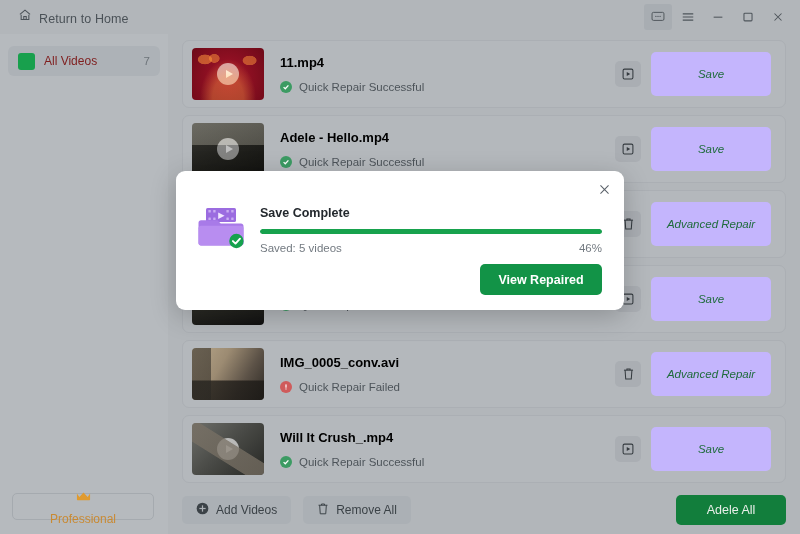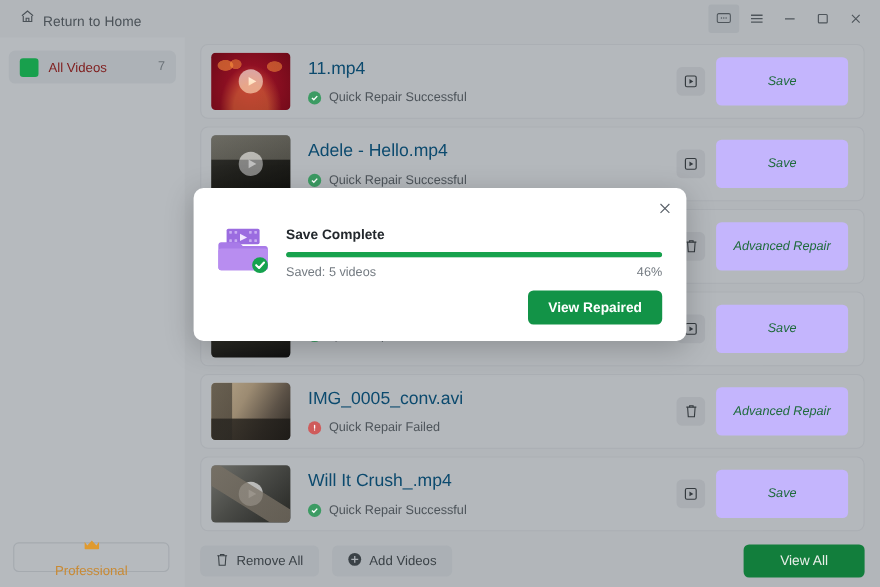--- a/index.html
+++ b/index.html
@@ -146,21 +146,21 @@
       linear-gradient(to bottom, transparent 0 62%, rgba(25,23,20,.75) 63% 100%);
   }
   .t-grey { background: linear-gradient(135deg,#6e6f6a 0%, #4b4c48 45%, #262724 100%); }
   .t-grey::after{
     content:""; position:absolute; inset:0;
     background: linear-gradient(32deg, transparent 0 34%, rgba(120,112,100,.75) 35% 58%, transparent 59%);
   }
 
   .row-info { flex: 1 1 auto; margin-left: 16px; min-width: 0; }
   .row-name {
-    font-size: 16px; color: #0c4a6e; font-weight: normal;
+    font-size: 13px; color: #000000; font-weight: bold;
     white-space: nowrap; overflow: hidden; text-overflow: ellipsis;
   }
   .row-status {
     margin-top: 11px;
     display: flex; align-items: center; gap: 7px;
     font-size: 11.5px; color: #4d545a; text-align: right;
   }
   .badge { width: 12px; height: 12px; border-radius: 50%; flex: 0 0 auto;
            display:flex; align-items:center; justify-content:center; }
   .badge.ok { background: #3c9b63; }
@@ -474,39 +474,39 @@
           <div class="act-btn">Save</div>
         </div>
       </div>
 
     </div>
   </div>
 
   <div class="bottombar">
     <div class="ghost-btn">
       <span>
+        <svg width="13" height="13" viewBox="0 0 14 14" fill="#3b4247">
+          <circle cx="7" cy="7" r="6.3"></circle>
+          <path d="M6.35 3.6h1.3v6.8h-1.3z" fill="#abb0b5"></path>
+          <path d="M3.6 6.35h6.8v1.3H3.6z" fill="#abb0b5"></path>
+        </svg>
+      </span>
+      <span>Add Videos</span>
+    </div>
+    <div class="ghost-btn">
+      <span>
         <svg width="12" height="14" viewBox="0 0 14 16" fill="none" stroke="#3b4247" stroke-width="1.15">
           <path d="M1.8 3.6h10.4"></path>
           <path d="M5.2 3.6V2.2h3.6v1.4"></path>
           <path d="M3.1 3.6 3.8 13.6h6.4l.7-10"></path>
         </svg>
       </span>
       <span>Remove All</span>
     </div>
-    <div class="ghost-btn">
-      <span>
-        <svg width="13" height="13" viewBox="0 0 14 14" fill="#3b4247">
-          <circle cx="7" cy="7" r="6.3"></circle>
-          <path d="M6.35 3.6h1.3v6.8h-1.3z" fill="#abb0b5"></path>
-          <path d="M3.6 6.35h6.8v1.3H3.6z" fill="#abb0b5"></path>
-        </svg>
-      </span>
-      <span>Add Videos</span>
-    </div>
-    <div class="save-all">View All</div>
+    <div class="save-all">Adele All</div>
   </div>
 
   <div class="modal">
     <div class="modal-close">
       <svg width="11" height="11" viewBox="0 0 12 12" stroke="#5a6169" stroke-width="1.15">
         <path d="M1.6 1.6 10.4 10.4M10.4 1.6 1.6 10.4"></path>
       </svg>
     </div>
 
     <div class="modal-body">

